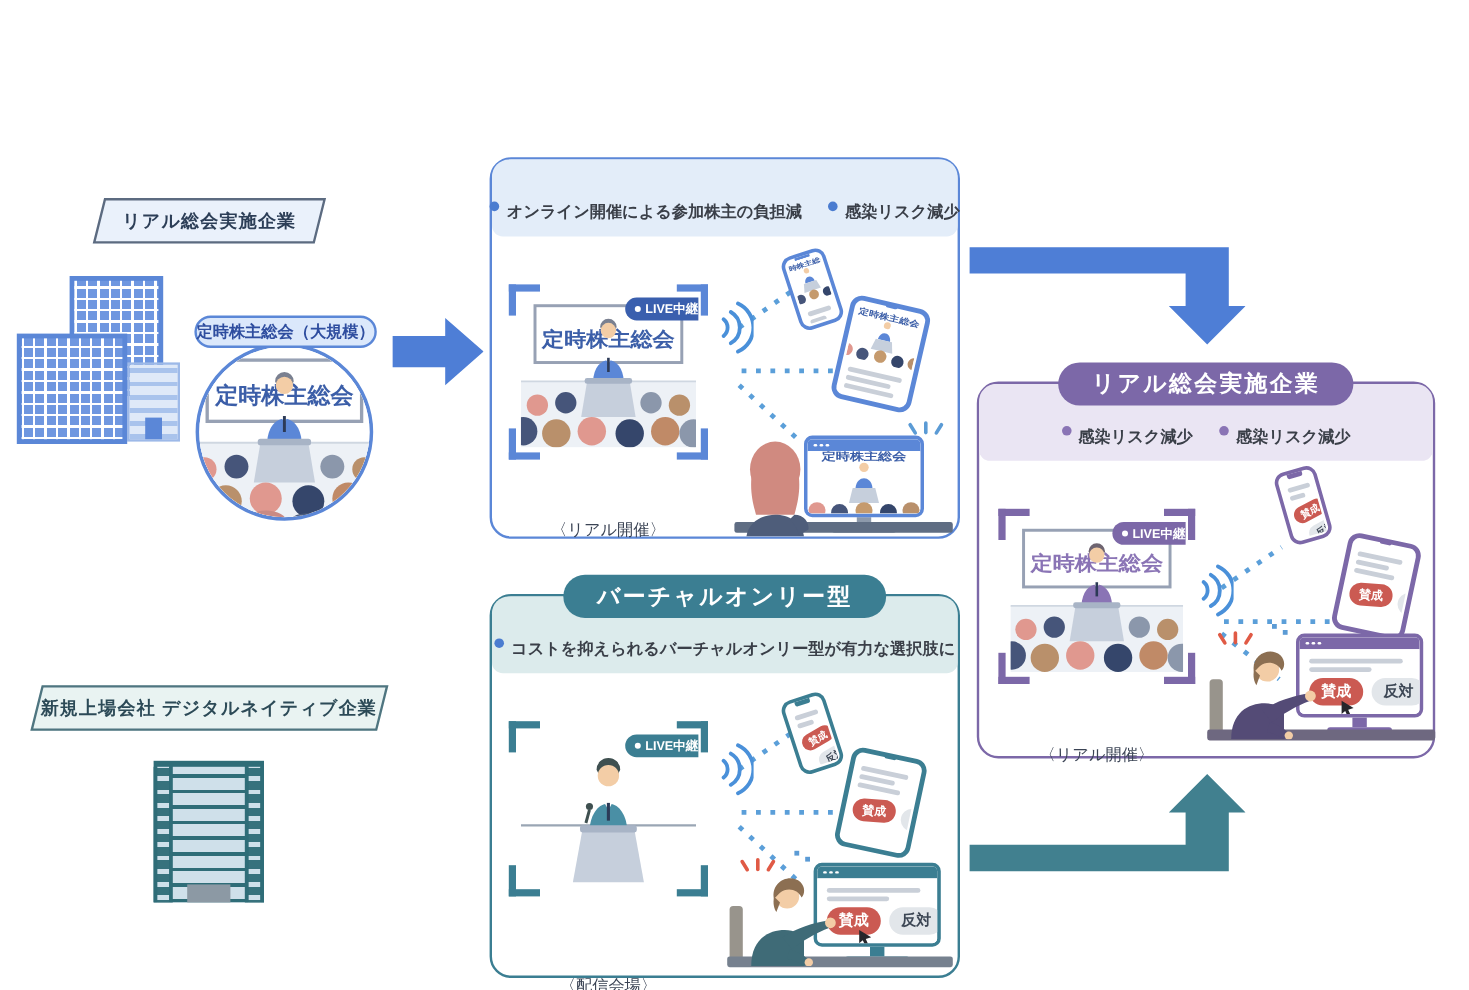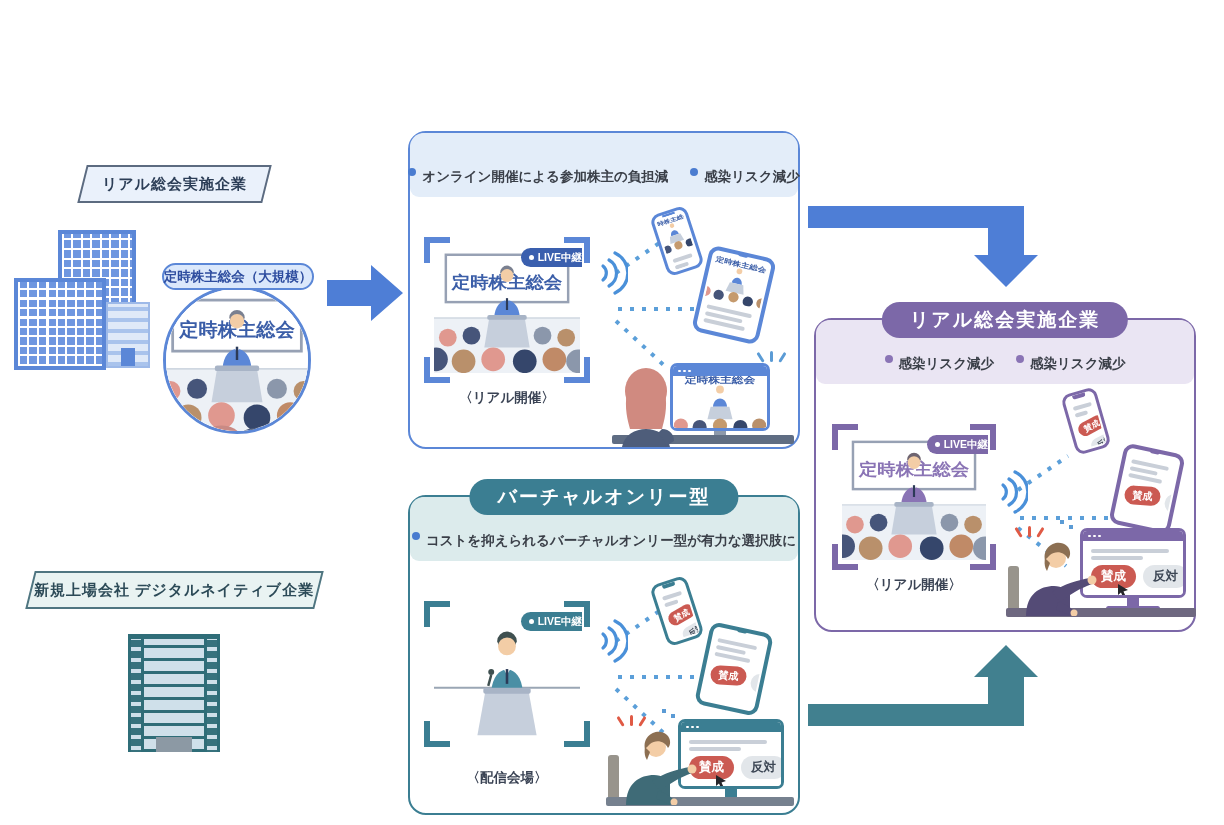--- a/index.html
+++ b/index.html
@@ -43,21 +43,21 @@
   .frame .shot { position:absolute; inset:10px; overflow:hidden; background:#fff; }
   .corner { position:absolute; width:26px; height:26px; border:0 solid var(--c); }
   .c-tl { top:0; left:0; border-top-width:6px; border-left-width:6px; }
   .c-tr { top:0; right:0; border-top-width:6px; border-right-width:6px; }
   .c-bl { bottom:0; left:0; border-bottom-width:6px; border-left-width:6px; }
   .c-br { bottom:0; right:0; border-bottom-width:6px; border-right-width:6px; }
   .live { position:absolute; top:11px; right:8px; height:19px; background:var(--badge); color:#fff;
           font-size:10.5px; font-weight:bold; display:flex; align-items:center; gap:4px;
           padding:0 0 0 8px; border-radius:10px 0 0 10px; z-index:3; }
   .live i { width:5px; height:5px; border-radius:50%; background:#fff; }
-  .caption { position:absolute; font-size:13.5px; font-weight:bold; color:#3a4354; text-align:center; }
+  .caption { position:absolute; font-size:13.5px; font-weight:normal; color:#3a4354; text-align:center;margin-top:44px; }
 
   
   .phone { position:absolute; background:#fff; border:3.5px solid var(--c); border-radius:9px; z-index:2; }
   .phone .notch { position:absolute; top:0; left:50%; transform:translateX(-50%); width:13px; height:4px; border-radius:0 0 2px 2px; background:var(--c); }
   .tablet { position:absolute; background:#fff; border:4.5px solid var(--c); border-radius:10px; z-index:2; }
   .tablet .cam { position:absolute; top:-3px; left:50%; transform:translateX(-50%); width:10px; height:4px; border-radius:2px; background:var(--c); }
   .ln { display:block; height:4px; border-radius:2px; background:#c9cfd8; margin:3px 0 0 4px; }
   .pscreen { position:absolute; inset:2px; overflow:hidden; }
 
   .vote-pill { font-weight:bold; border-radius:999px; display:inline-flex; align-items:center; justify-content:center; white-space:nowrap; }

